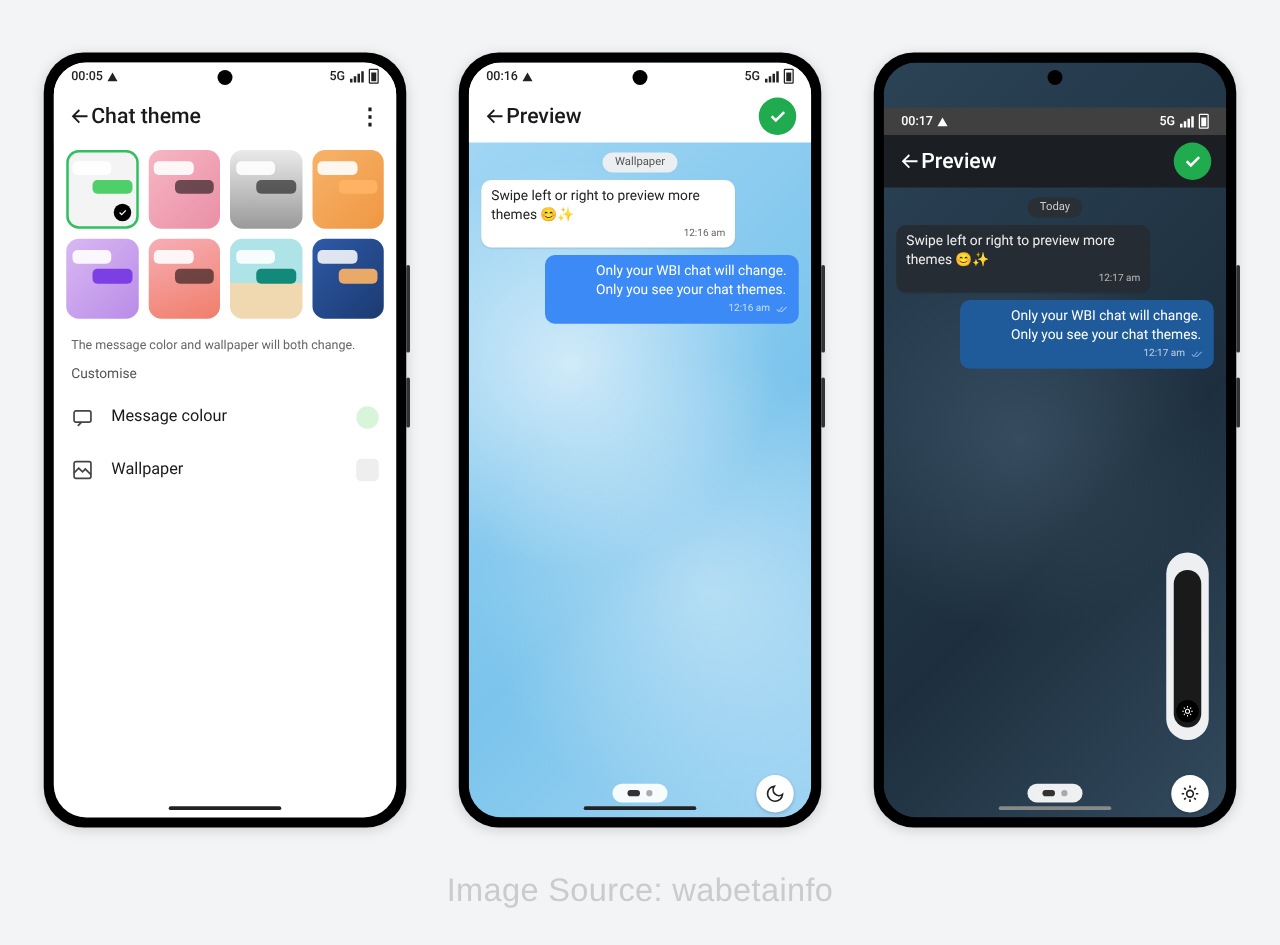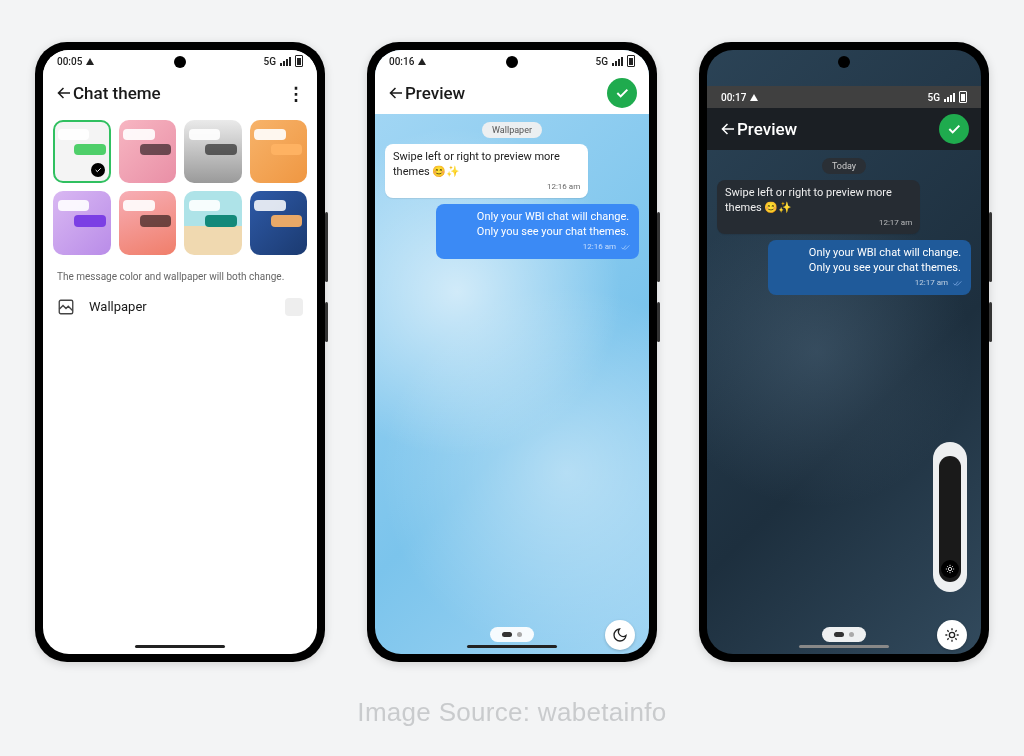--- a/index.html
+++ b/index.html
@@ -249,21 +249,32 @@
             <span class="b1"></span>
             <span class="b2"></span>
           </div>
         <div class="theme-tile t7">
             <span class="b1"></span>
             <span class="b2"></span>
           </div>
       </div>
 
       <div class="note">The message color and wallpaper will both change.</div>
-
+      <div class="section-label">Customise</div>
+
+      <div class="row">
+        <span class="ico">
+          <svg viewBox="0 0 24 24" fill="none" stroke="#444" stroke-width="1.8">
+              <rect x="3" y="5" width="18" height="12" rx="2"></rect>
+              <path d="M7 21l4-4"></path>
+            </svg>
+        </span>
+        <span class="lbl">Message colour</span>
+        <span class="swatch green"></span>
+      </div>
       <div class="row">
         <span class="ico">
           <svg viewBox="0 0 24 24" fill="none" stroke="#444" stroke-width="1.8">
               <rect x="3" y="3" width="18" height="18" rx="2"></rect>
               <path d="M3 15l5-5 4 4 3-3 6 6"></path>
             </svg>
         </span>
         <span class="lbl">Wallpaper</span>
         <span class="swatch box"></span>
       </div>

